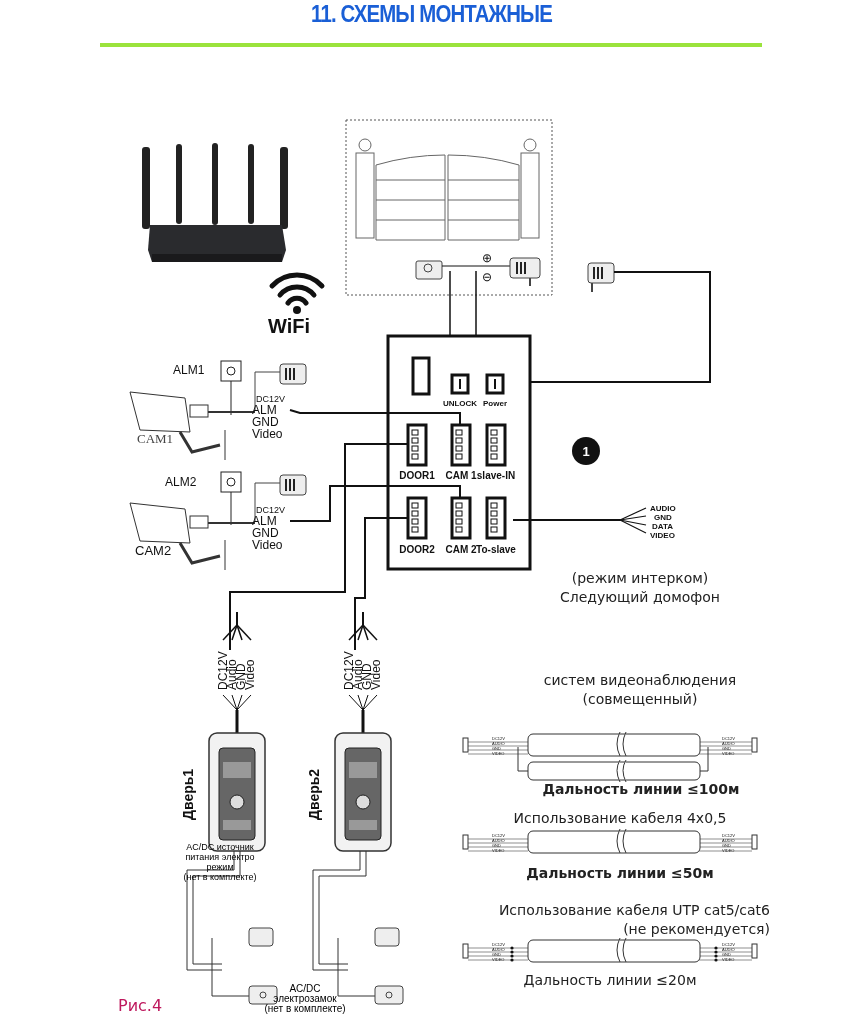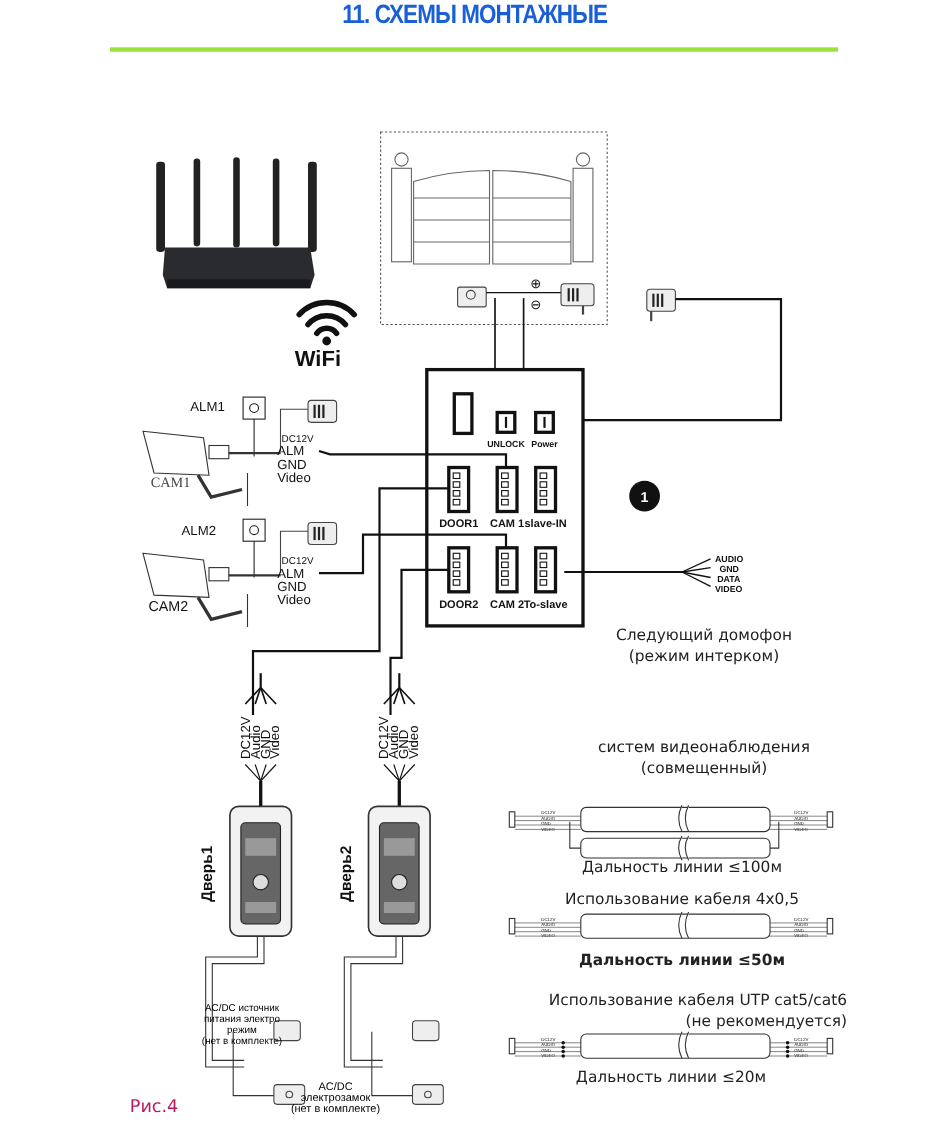--- a/index.html
+++ b/index.html
@@ -342,40 +342,40 @@
         <circle cx="716" cy="952" r="1.6" fill="#111"></circle>
         <circle cx="512" cy="956" r="1.6" fill="#111"></circle>
         <circle cx="716" cy="956" r="1.6" fill="#111"></circle>
         <circle cx="512" cy="960" r="1.6" fill="#111"></circle>
         <circle cx="716" cy="960" r="1.6" fill="#111"></circle>
       </g>
     </g>
 </svg>
 
 <div class="caption" style="left:540px;top:569px;width:200px;">
+  <div>(режим интерком)</div>
   <div>Следующий домофон</div>
-  <div>(режим интерком)</div>
 </div>
 
 <div class="caption" style="left:515px;top:671px;width:250px;">
   <div>систем видеонаблюдения</div>
   <div>(совмещенный)</div>
 </div>
-<div class="caption" style="left:505px;top:780px;width:230px;">Дальность линии ≤100м</div>
+<div class="caption" style="left:526px;top:780px;width:230px;font-weight:bold;">Дальность линии ≤100м</div>
 
 <div class="caption" style="left:480px;top:809px;width:280px;">Использование кабеля 4x0,5</div>
 <div class="caption" style="left:520px;top:864px;width:200px;font-weight:bold;">Дальность линии ≤50м</div>
 
 <div class="caption" style="left:470px;top:901px;width:300px;text-align:right;">
   <div>Использование кабеля UTP cat5/cat6</div>
   <div>(не рекомендуется)</div>
 </div>
 <div class="caption" style="left:510px;top:971px;width:200px;">Дальность линии ≤20м</div>
 
-<div style="position:absolute;left:160px;top:911px;font-size:9px;line-height:10px;text-align:center;width:120px;font-family:'Liberation Sans',sans-serif;">
+<div style="position:absolute;left:160px;top:842px;font-size:9px;line-height:10px;text-align:center;width:120px;font-family:'Liberation Sans',sans-serif;">
   <div>AC/DC источник</div>
   <div>питания электро</div>
   <div>режим</div>
   <div>(нет в комплекте)</div>
 </div>
 <div style="position:absolute;left:250px;top:984px;font-size:10px;line-height:10px;text-align:center;width:110px;font-family:'Liberation Sans',sans-serif;">
   <div>AC/DC</div>
   <div>электрозамок</div>
   <div>(нет в комплекте)</div>
 </div>

